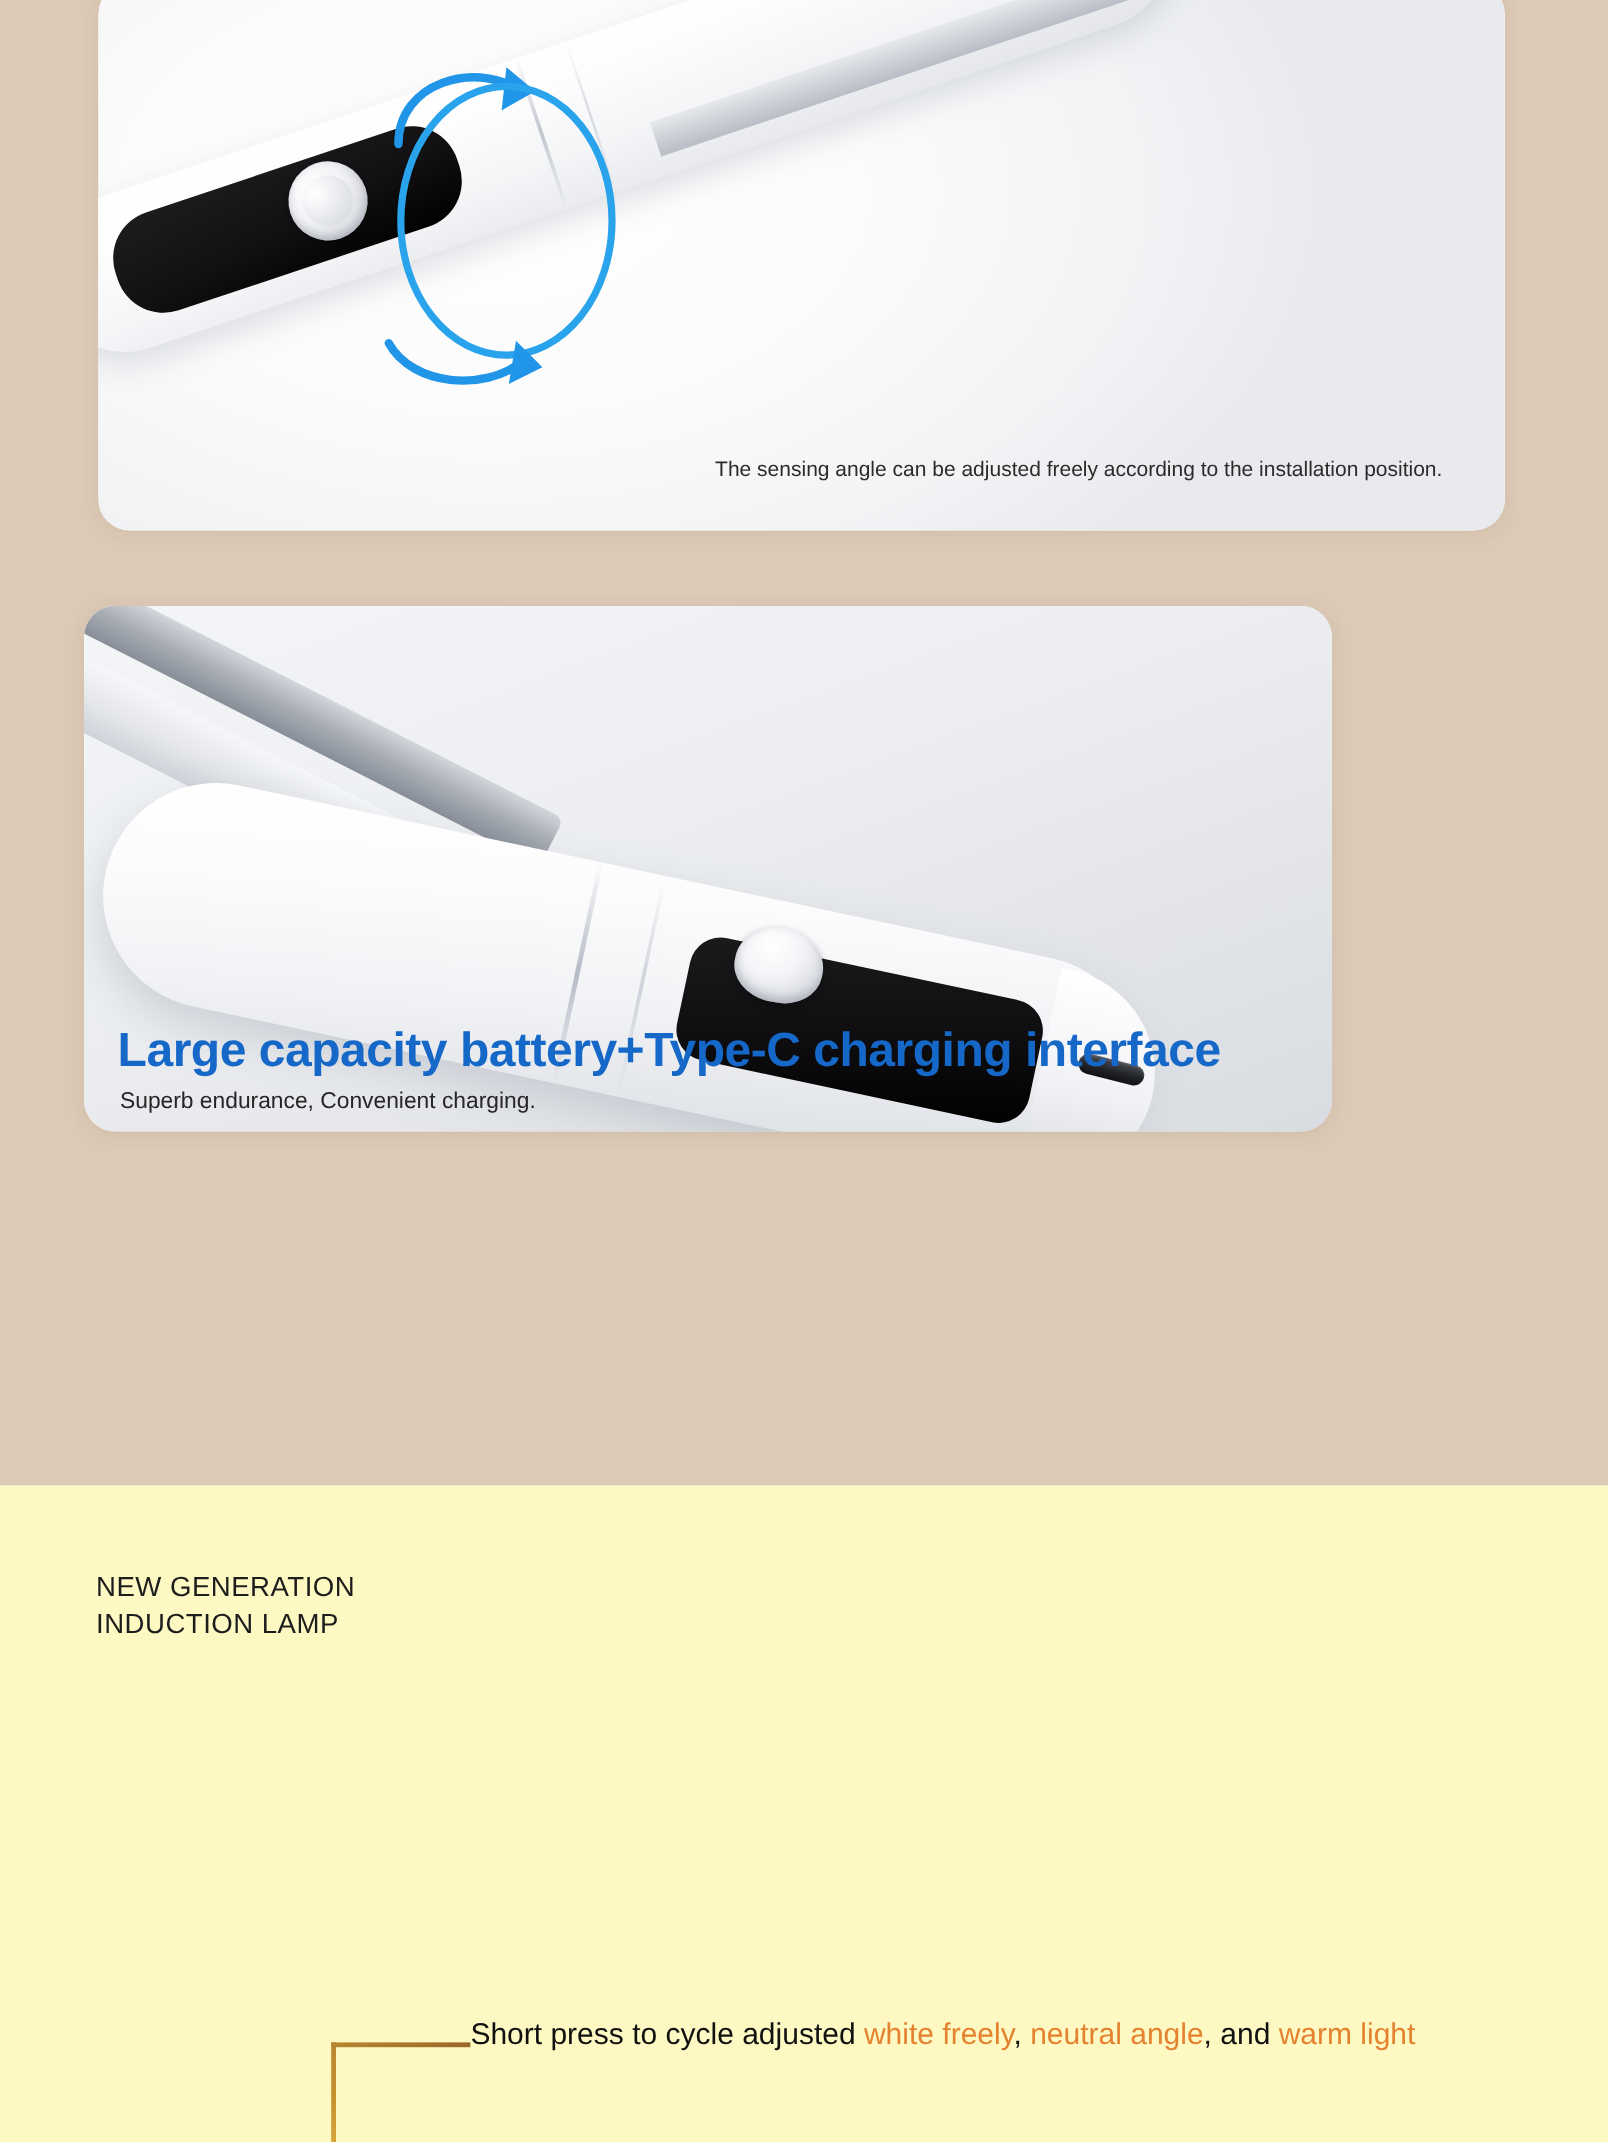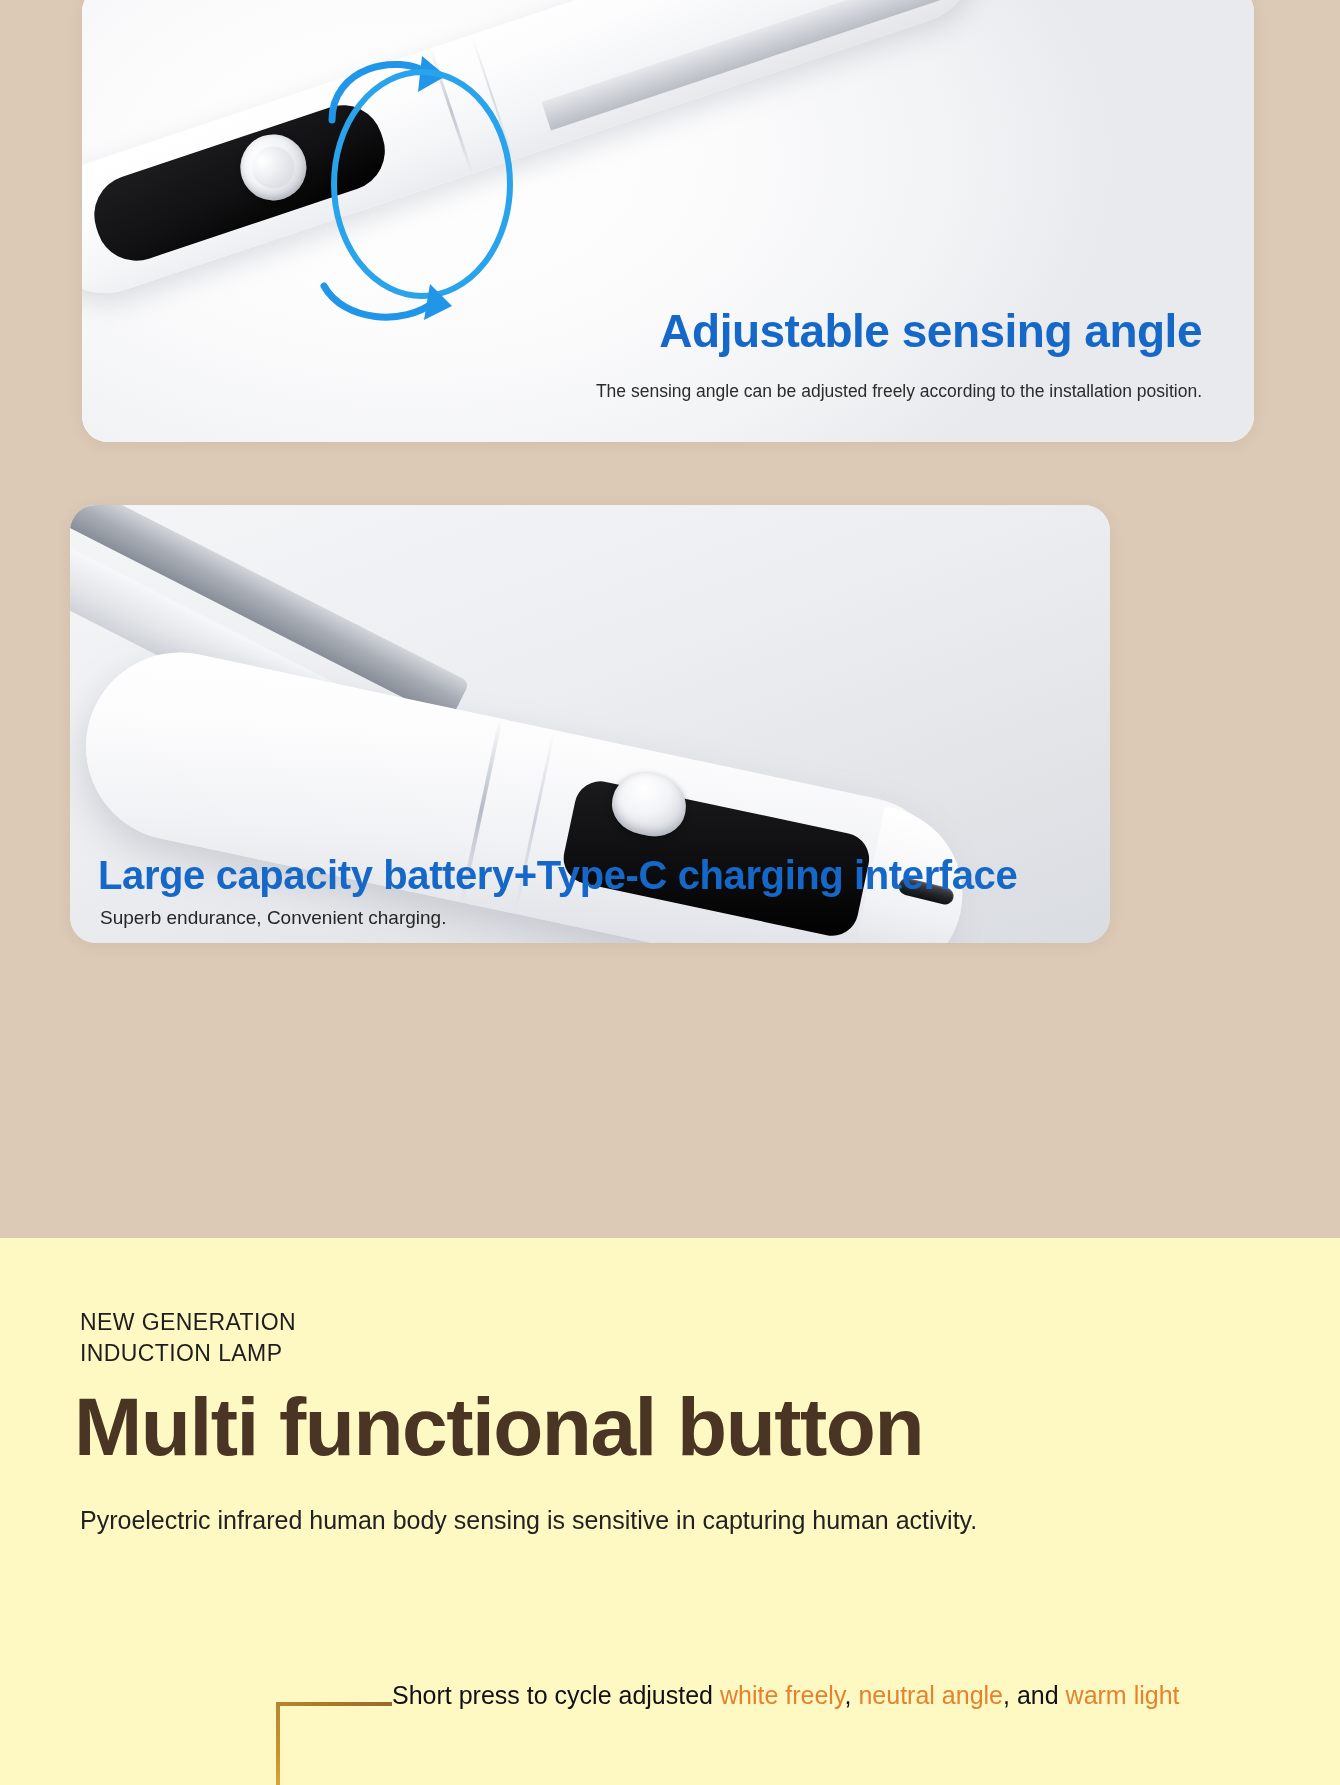--- a/index.html
+++ b/index.html
@@ -327,21 +327,20 @@
 
         <svg class="rot-arrows" viewBox="0 0 230 300">
           <path d="M14 86 C 14 34, 78 18, 112 40" fill="none" stroke="#2196e8" stroke-width="7" stroke-linecap="round"></path>
           <path d="M104 22 L128 42 L100 58 Z" fill="#2196e8"></path>
           <ellipse cx="104" cy="150" rx="88" ry="112" fill="none" stroke="#29a3ec" stroke-width="6"></ellipse>
           <path d="M6 252 C 26 288, 86 292, 116 268" fill="none" stroke="#2196e8" stroke-width="7" stroke-linecap="round"></path>
           <path d="M112 250 L134 272 L106 286 Z" fill="#2196e8"></path>
         </svg>
       </div>
 
-      <div class="card1-title">Adjustable sensing angle</div>
       <div class="card1-sub">The sensing angle can be adjusted freely according to the installation position.</div>
     </div>
 
     <div class="card2">
       <div class="card2-photo">
         <div class="c2-rail"></div>
         <div class="c2-rail2"></div>
 
         <div class="c2-body">
           <div class="c2-joint"></div>
@@ -357,23 +356,21 @@
       <div class="card2-sub">Superb endurance, Convenient charging.</div>
     </div>
   </div>
 
   <div class="white-section">
     <div class="eyebrow">
       <div>NEW GENERATION</div>
       <div>INDUCTION LAMP</div>
     </div>
 
-    <div class="headline">Multi functional button</div>
-
-    <div class="subline">Pyroelectric infrared human body sensing is sensitive in capturing human activity.</div>
+
 
     <div class="elbow">
       <div class="elbow-v"></div>
       <div class="elbow-h"></div>
     </div>
   </div>
 
   <div class="callout"><span>Short press to cycle adjusted </span><span class="hl">white freely</span><span>, </span><span class="hl">neutral angle</span><span>, and </span><span class="hl">warm light</span></div>
 
 </div>

